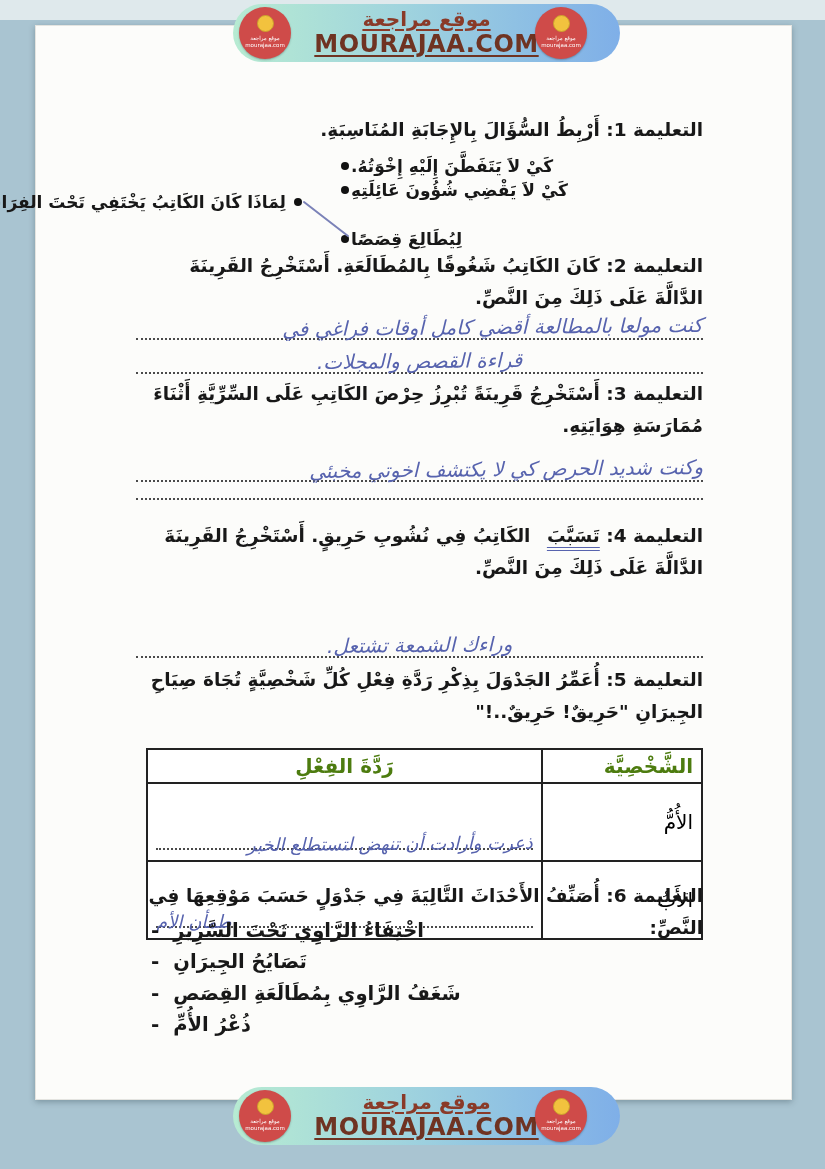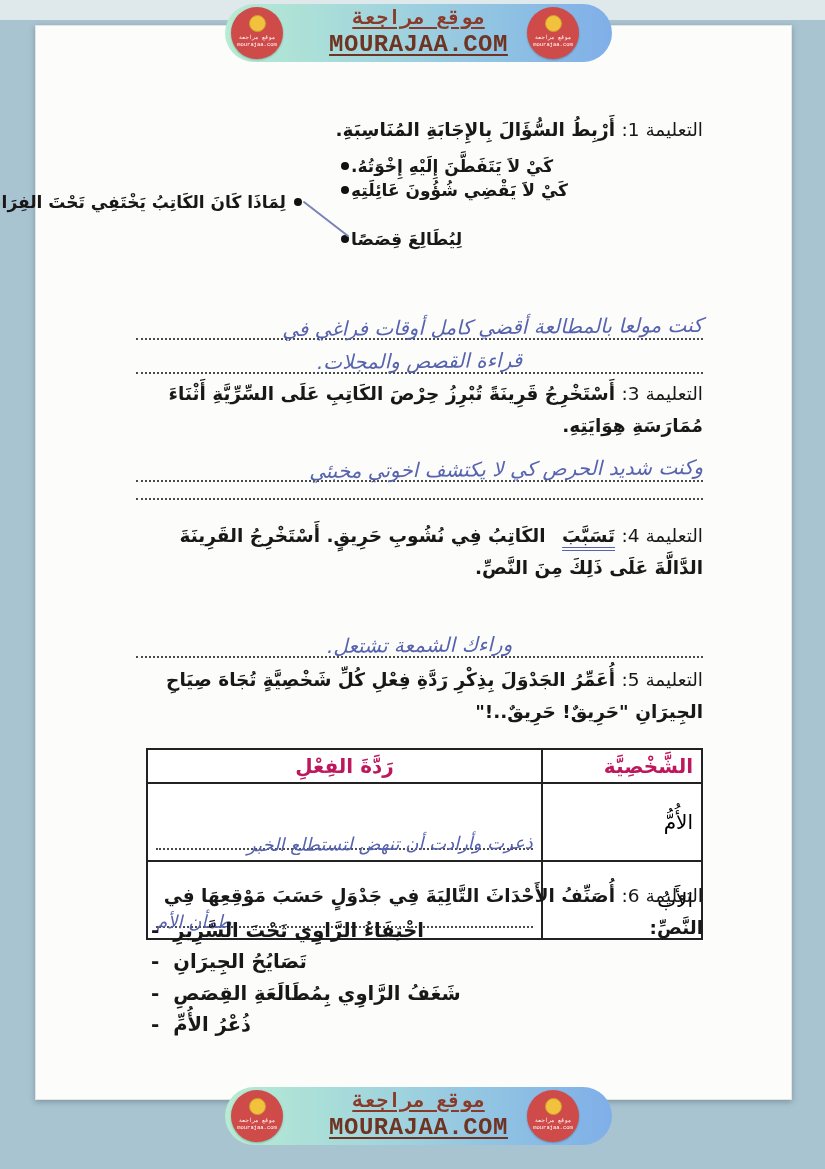--- a/index.html
+++ b/index.html
@@ -12,21 +12,21 @@
   }
   .top-strip{position:absolute;left:0;top:0;width:825px;height:20px;background:#dfe9ec;}
   
   .paper{
     position:absolute;left:35px;top:25px;width:755px;height:1073px;
     background:#fcfcfa;
     box-shadow:0 2px 6px rgba(40,60,70,.35);
     border:1px solid #e4e4e0;
   }
   
-  .banner{position:absolute;left:0;width:668px;height:70px;z-index:30;font-family:Liberation Mono, monospace;}
+  .banner{position:absolute;left:8px;width:668px;height:70px;z-index:30;}
   .banner .pill{
     position:absolute;left:225px;top:4px;width:387px;height:58px;border-radius:30px;
     background:linear-gradient(90deg,#b7ebd2 0%,#9fd3de 45%,#7fafe8 100%);
     display:flex;flex-direction:column;align-items:center;justify-content:center;gap:1px;
   }
   .brand-ar{
     font-size:20px;font-weight:bold;color:#8a3a28;
     text-decoration:underline;text-underline-offset:3px;line-height:1.1;
   }
   .brand-domain{
@@ -43,21 +43,21 @@
   .logo .badge{
     width:15px;height:15px;border-radius:50%;background:#f2c23e;margin-top:8px;
     border:1px solid #caa12d;
   }
   .logo .tiny{
     color:#ffffff;font-size:5.5px;line-height:1.25;text-align:center;margin-top:3px;white-space:nowrap;
   }
   
   .block{position:absolute;direction:rtl;text-align:right;color:#181818;}
   .instr{font-size:18.5px;font-weight:bold;line-height:1.75;}
-  .instr .lbl{font-weight:normal;}
+  .instr .lbl{font-weight:bold;}
   .dbl-underline{
     text-decoration:underline double #5763ae;
     text-underline-offset:5px;
     margin-left:10px;
   }
   
   .opt-row{position:absolute;left:305px;display:flex;align-items:center;gap:2px;direction:ltr;}
   .opt-row .txt{direction:rtl;font-size:17px;font-weight:bold;color:#181818;white-space:nowrap;}
   .bullet{width:8px;height:8px;border-radius:50%;background:#111;flex:0 0 auto;}
   .q-row{position:absolute;left:38px;width:228px;display:flex;align-items:center;justify-content:flex-end;gap:8px;direction:ltr;}
@@ -73,21 +73,21 @@
     color:#5763ae;font-size:20px;font-style:italic;font-weight:500;
     display:inline-block;transform:rotate(-.6deg) translateY(7px);white-space:nowrap;
   }
   .hw.center{display:block;text-align:center;}
   
   table.rx{
     position:absolute;left:110px;top:722px;width:557px;direction:rtl;
     border-collapse:collapse;background:#fff;
   }
   table.rx th,table.rx td{border:2px solid #222;}
-  table.rx th{font-size:20px;font-weight:bold;color:#be185d;padding:4px 8px;}
+  table.rx th{font-size:20px;font-weight:bold;color:#4d7c0f;padding:4px 8px;}
   th.col-char{width:142px;text-align:right;}
   th.col-react{text-align:center;}
   td.char-cell{font-size:20px;font-weight:normal;text-align:right;padding:16px 8px;height:44px;}
   td.react-cell{position:relative;padding:0 6px;height:44px;vertical-align:bottom;}
   .cell-dots{border-bottom:2px dotted #4a4a4a;margin:10px 2px 10px 2px;text-align:right;}
   .cell-dots .hw{font-size:18px;transform:rotate(-.5deg) translateY(6px);}
   
   .dash-row{position:absolute;left:115px;display:flex;align-items:center;gap:14px;direction:ltr;}
   .dash-row .dash{font-size:20px;font-weight:bold;color:#181818;}
   .dash-row .txt{direction:rtl;font-size:19.5px;font-weight:bold;color:#181818;white-space:nowrap;}
@@ -140,20 +140,24 @@
 
   <div class="q-row" style="top:166px;">
     <span class="txt">لِمَاذَا كَانَ الكَاتِبُ يَخْتَفِي تَحْتَ الفِرَاشِ؟</span>
     <span class="bullet"></span>
   </div>
 
   <svg class="match-svg" width="755" height="260">
     <line x1="268" y1="176" x2="312" y2="210" stroke="#7b82b8" stroke-width="2" stroke-linecap="round"></line>
   </svg>
 
+  <div class="block instr" style="top:224px;left:100px;right:88px;">
+    <span class="lbl">التعليمة 2:</span>
+    <span>كَانَ الكَاتِبُ شَغُوفًا بِالمُطَالَعَةِ. أَسْتَخْرِجُ القَرِينَةَ الدَّالَّةَ عَلَى ذَلِكَ مِنَ النَّصِّ.</span>
+  </div>
   <div class="ans-line" style="top:282px;">
     <span class="hw">كنت مولعا بالمطالعة أقضي كامل أوقات فراغي في</span>
   </div>
   <div class="ans-line" style="top:316px;">
     <span class="hw center">قراءة القصص والمجلات.</span>
   </div>
 
   <div class="block instr" style="top:352px;left:100px;right:88px;">
     <span class="lbl">التعليمة 3:</span>
     <span>أَسْتَخْرِجُ قَرِينَةً تُبْرِزُ حِرْصَ الكَاتِبِ عَلَى السِّرِّيَّةِ أَثْنَاءَ مُمَارَسَةِ هِوَايَتِهِ.</span>

